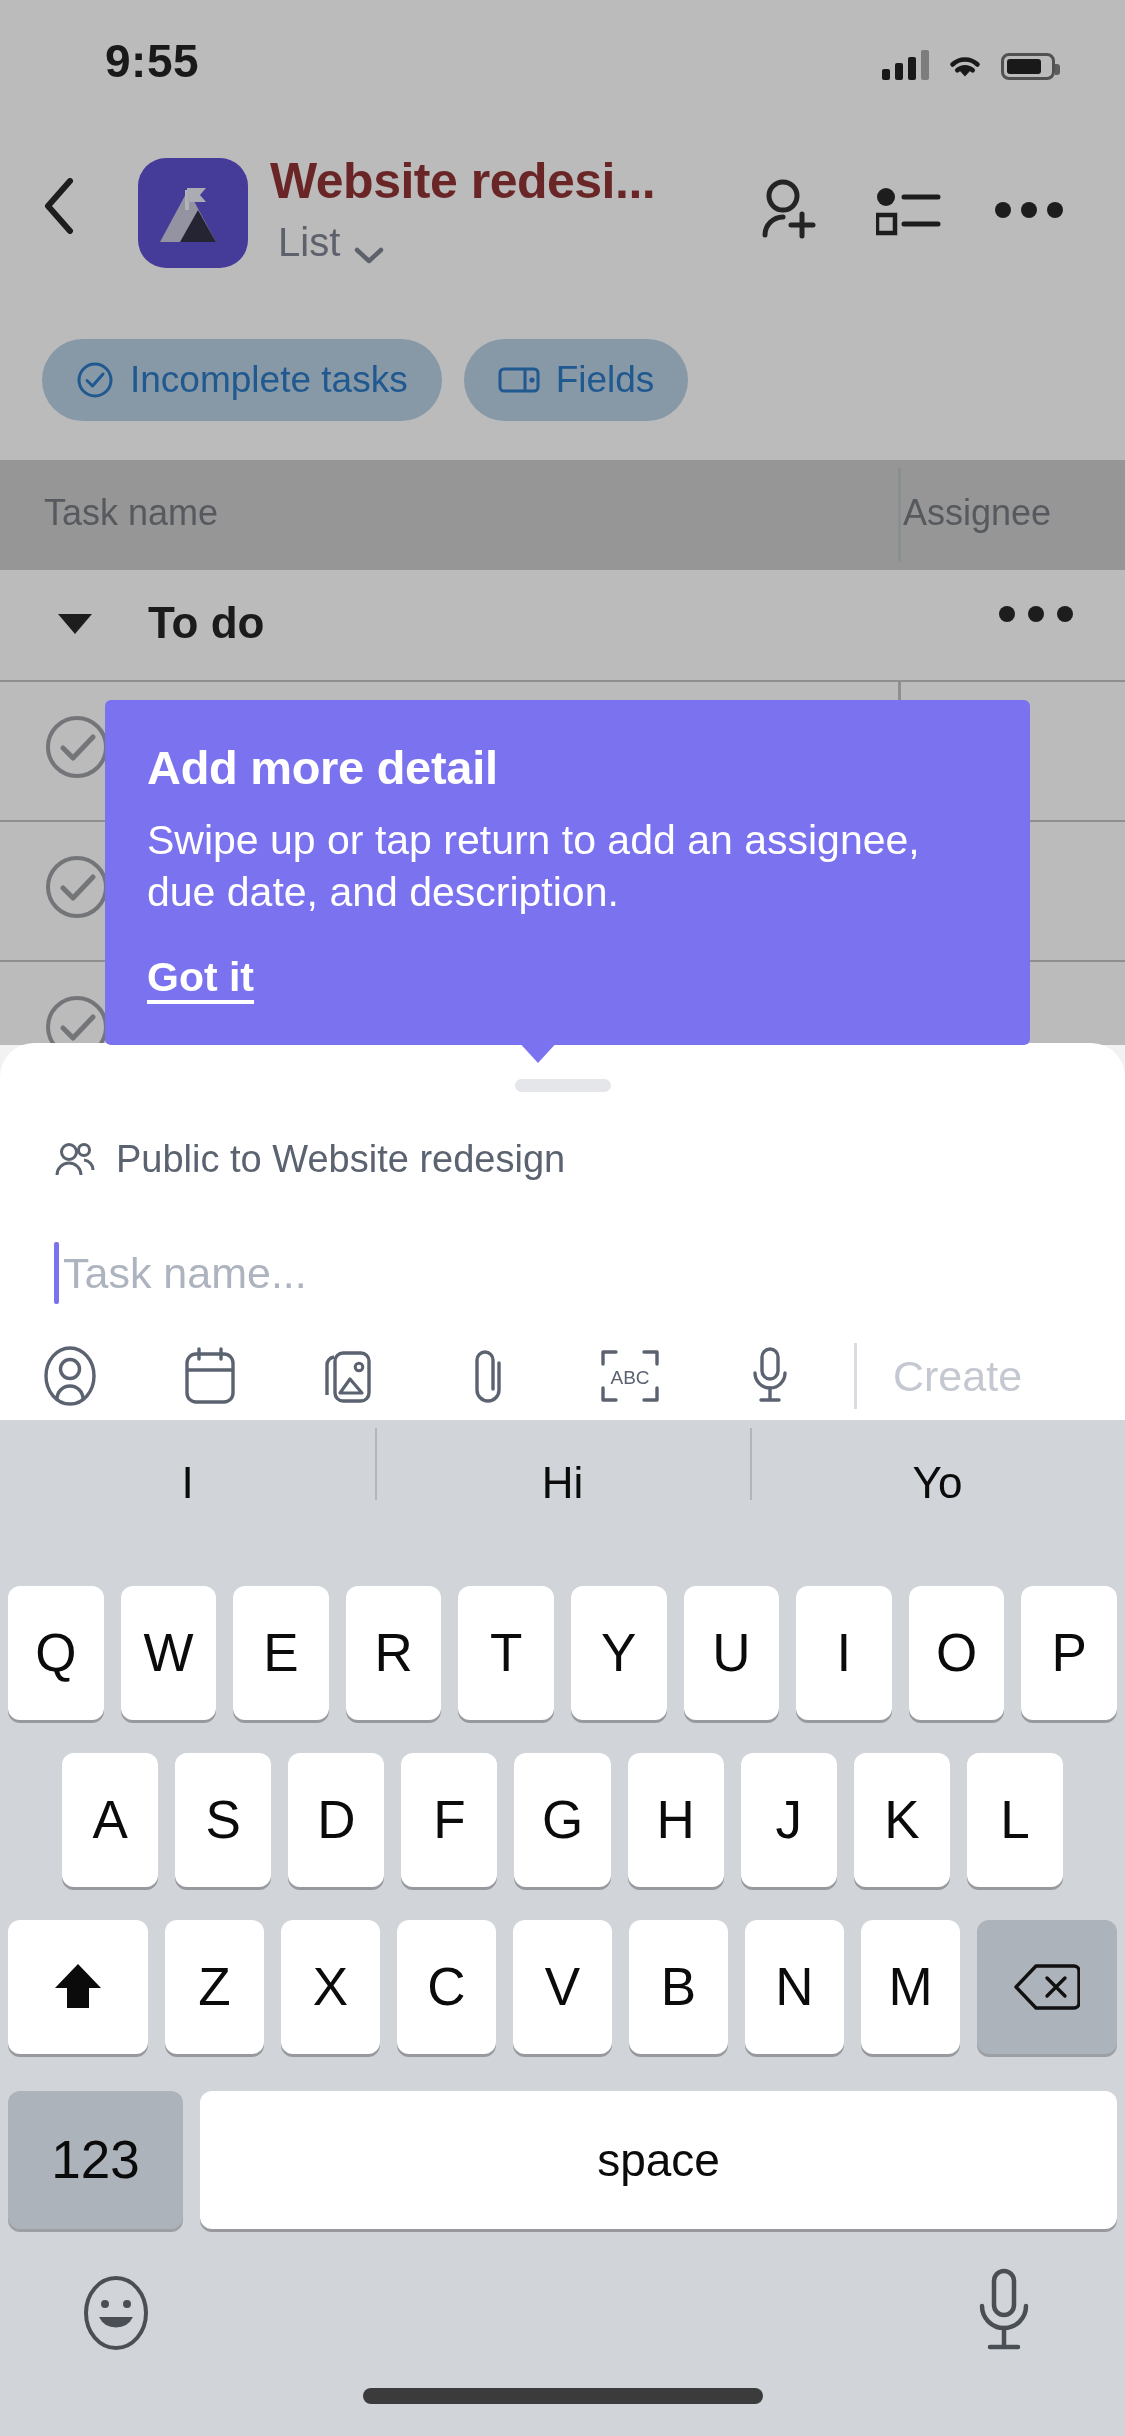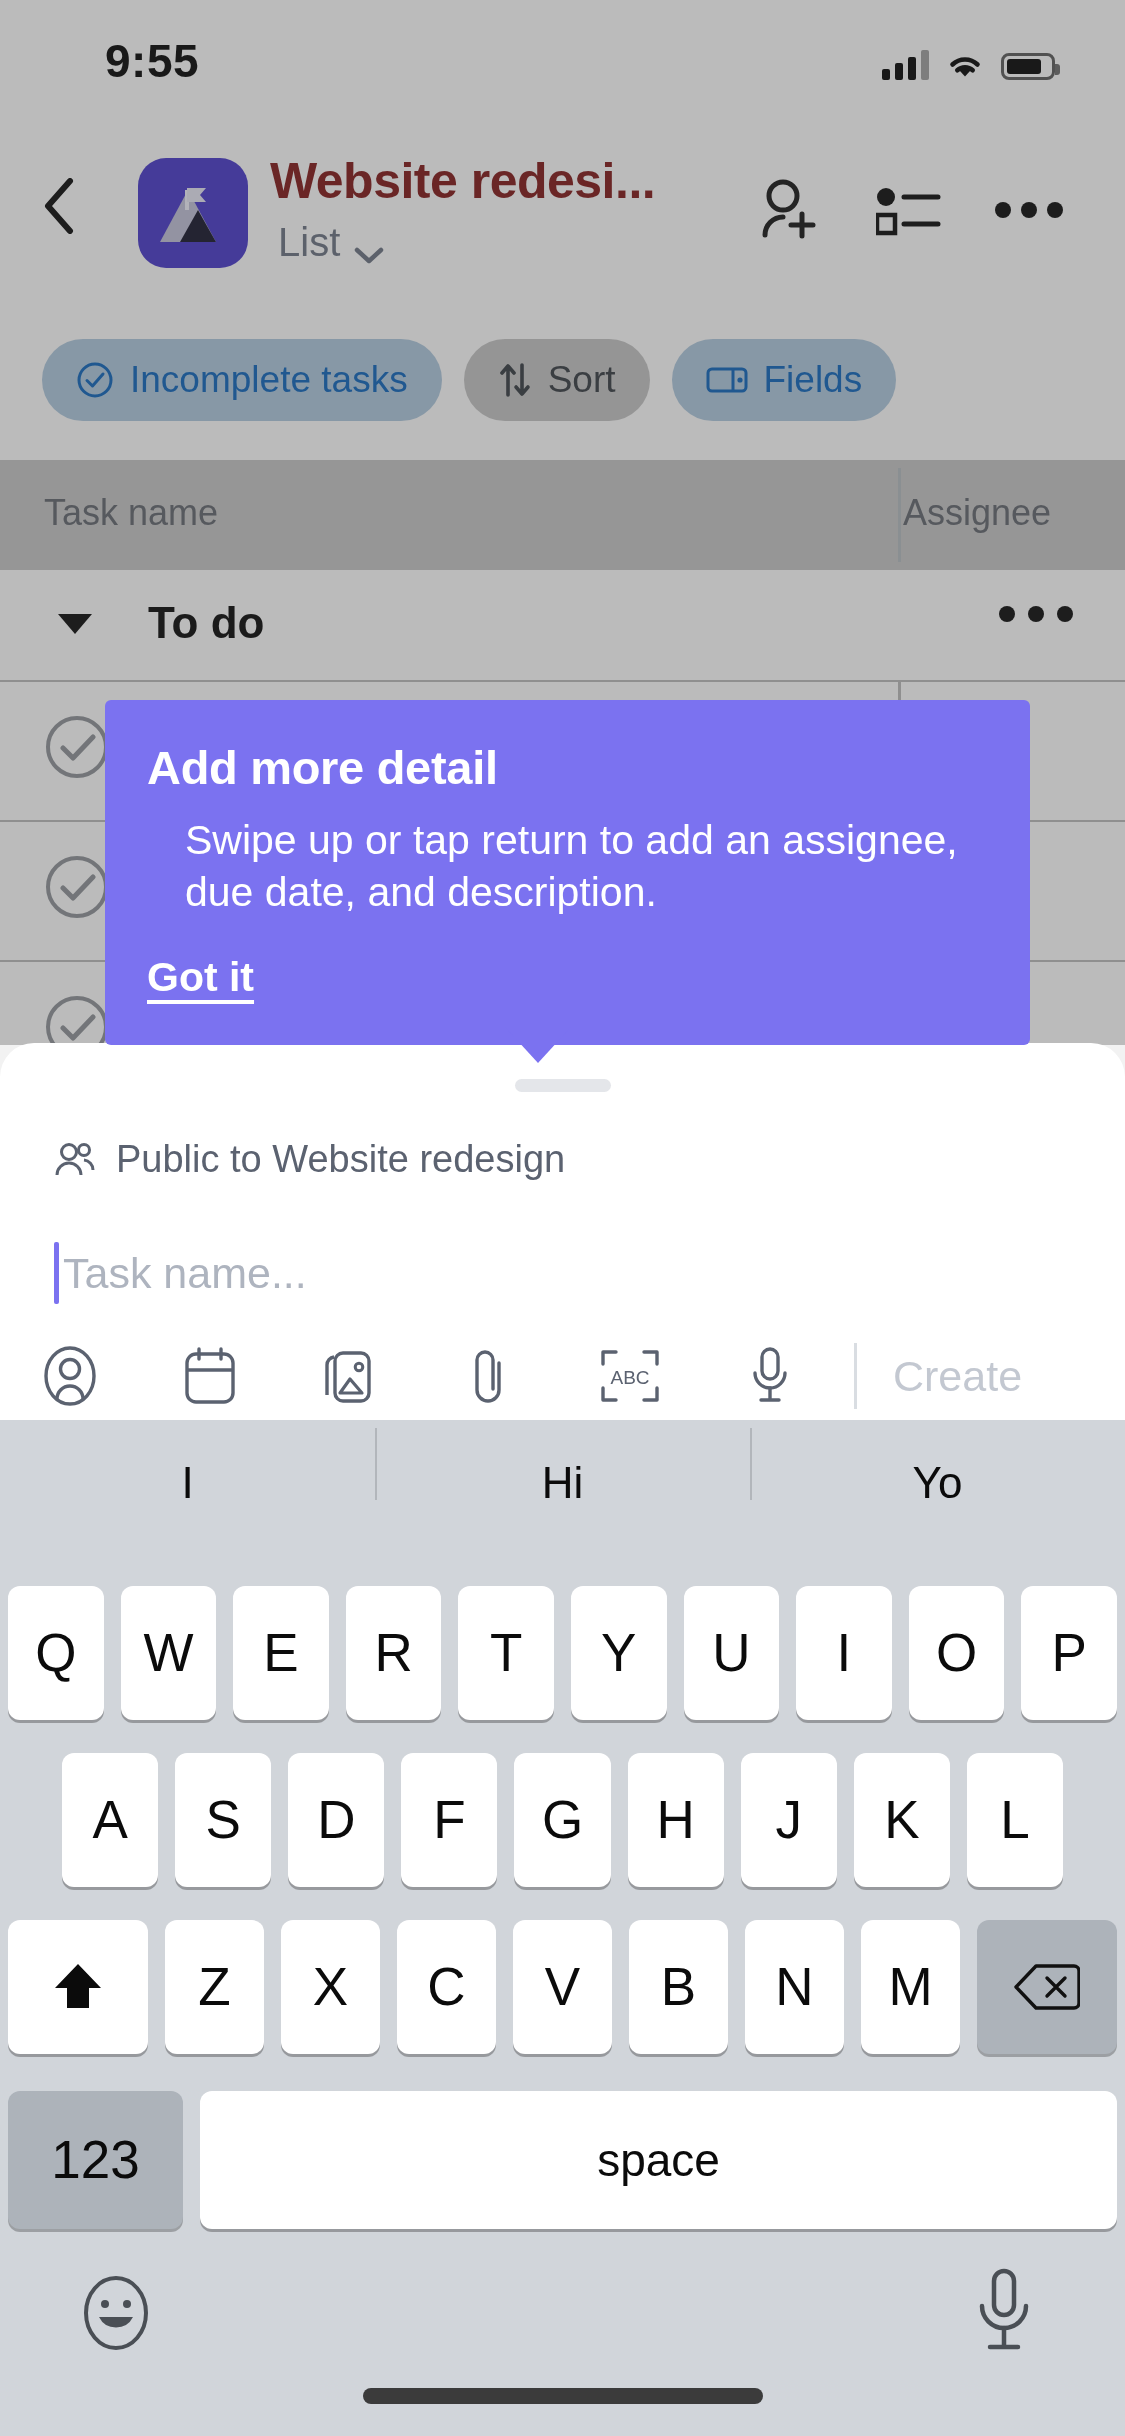--- a/index.html
+++ b/index.html
@@ -74,21 +74,21 @@
   .trow { position:absolute; left:0; width:1125px; height:140px; border-top:2px solid #b4b4b4; z-index:10; }
   .trow .cb { position:absolute; left:46px; top:34px; width:62px; height:62px;
               border:4px solid #8b8f94; border-radius:50%; }
   .trow .cb svg { position:absolute; left:10px; top:13px; }
   .trow .vline { position:absolute; left:898px; top:0; width:3px; height:140px; background:#b4b4b4; }
 
   
   .coach { position:absolute; left:105px; top:700px; width:925px; z-index:60;
            background:#7b72f0; border-radius:6px; padding:40px 42px 44px 42px; }
   .coach-title { font-size:47px; font-weight:700; color:#fff; letter-spacing:-0.3px; }
-  .coach-body { margin-top:20px; font-size:41px; line-height:1.26; color:#fff;margin-left:38px; }
+  .coach-body { margin-top:20px; font-size:41px; line-height:1.26; color:#fff; }
   .coach-cta { display:inline-block; margin-top:36px; font-size:41px; font-weight:700; color:#fff;
                text-decoration:underline; text-underline-offset:9px; text-decoration-thickness:4px; }
   .coach-tail { position:absolute; left:505px; top:1027px; width:0; height:0; z-index:60;
                 border-left:33px solid transparent; border-right:33px solid transparent;
                 border-top:36px solid #7b72f0; }
 
   
   .sheet { position:absolute; left:0; top:1043px; width:1125px; height:377px;
            background:#fff; border-radius:34px 34px 0 0; z-index:50; }
   .grabber { position:absolute; left:50%; transform:translateX(-50%); top:36px;
@@ -204,27 +204,20 @@
 </div>
 
 <div class="chips">
   <div class="chip active">
     <svg width="38" height="38" viewBox="0 0 38 38">
       <circle cx="19" cy="19" r="16" stroke="#1565b5" stroke-width="3" fill="none"></circle>
       <path d="M11 19.5 L16.5 25 L27 13" stroke="#1565b5" stroke-width="3" fill="none" stroke-linecap="round" stroke-linejoin="round"></path>
     </svg>
     <span>Incomplete tasks</span>
   </div>
-  <div class="chip plain">
-    <svg width="34" height="38" viewBox="0 0 34 38">
-      <path d="M10 34 L10 6 M4 12 L10 5 L16 12" stroke="#3a3f45" stroke-width="3.6" fill="none" stroke-linecap="round" stroke-linejoin="round"></path>
-      <path d="M24 4 L24 32 M18 26 L24 33 L30 26" stroke="#3a3f45" stroke-width="3.6" fill="none" stroke-linecap="round" stroke-linejoin="round"></path>
-    </svg>
-    <span>Sort</span>
-  </div>
   <div class="chip active">
     <svg width="42" height="32" viewBox="0 0 42 32">
       <rect x="2" y="5" width="38" height="22" rx="4" stroke="#1565b5" stroke-width="3" fill="none"></rect>
       <path d="M27 5 L27 27" stroke="#1565b5" stroke-width="3"></path>
       <circle cx="34" cy="16" r="2.6" fill="#1565b5"></circle>
     </svg>
     <span>Fields</span>
   </div>
 </div>
 

